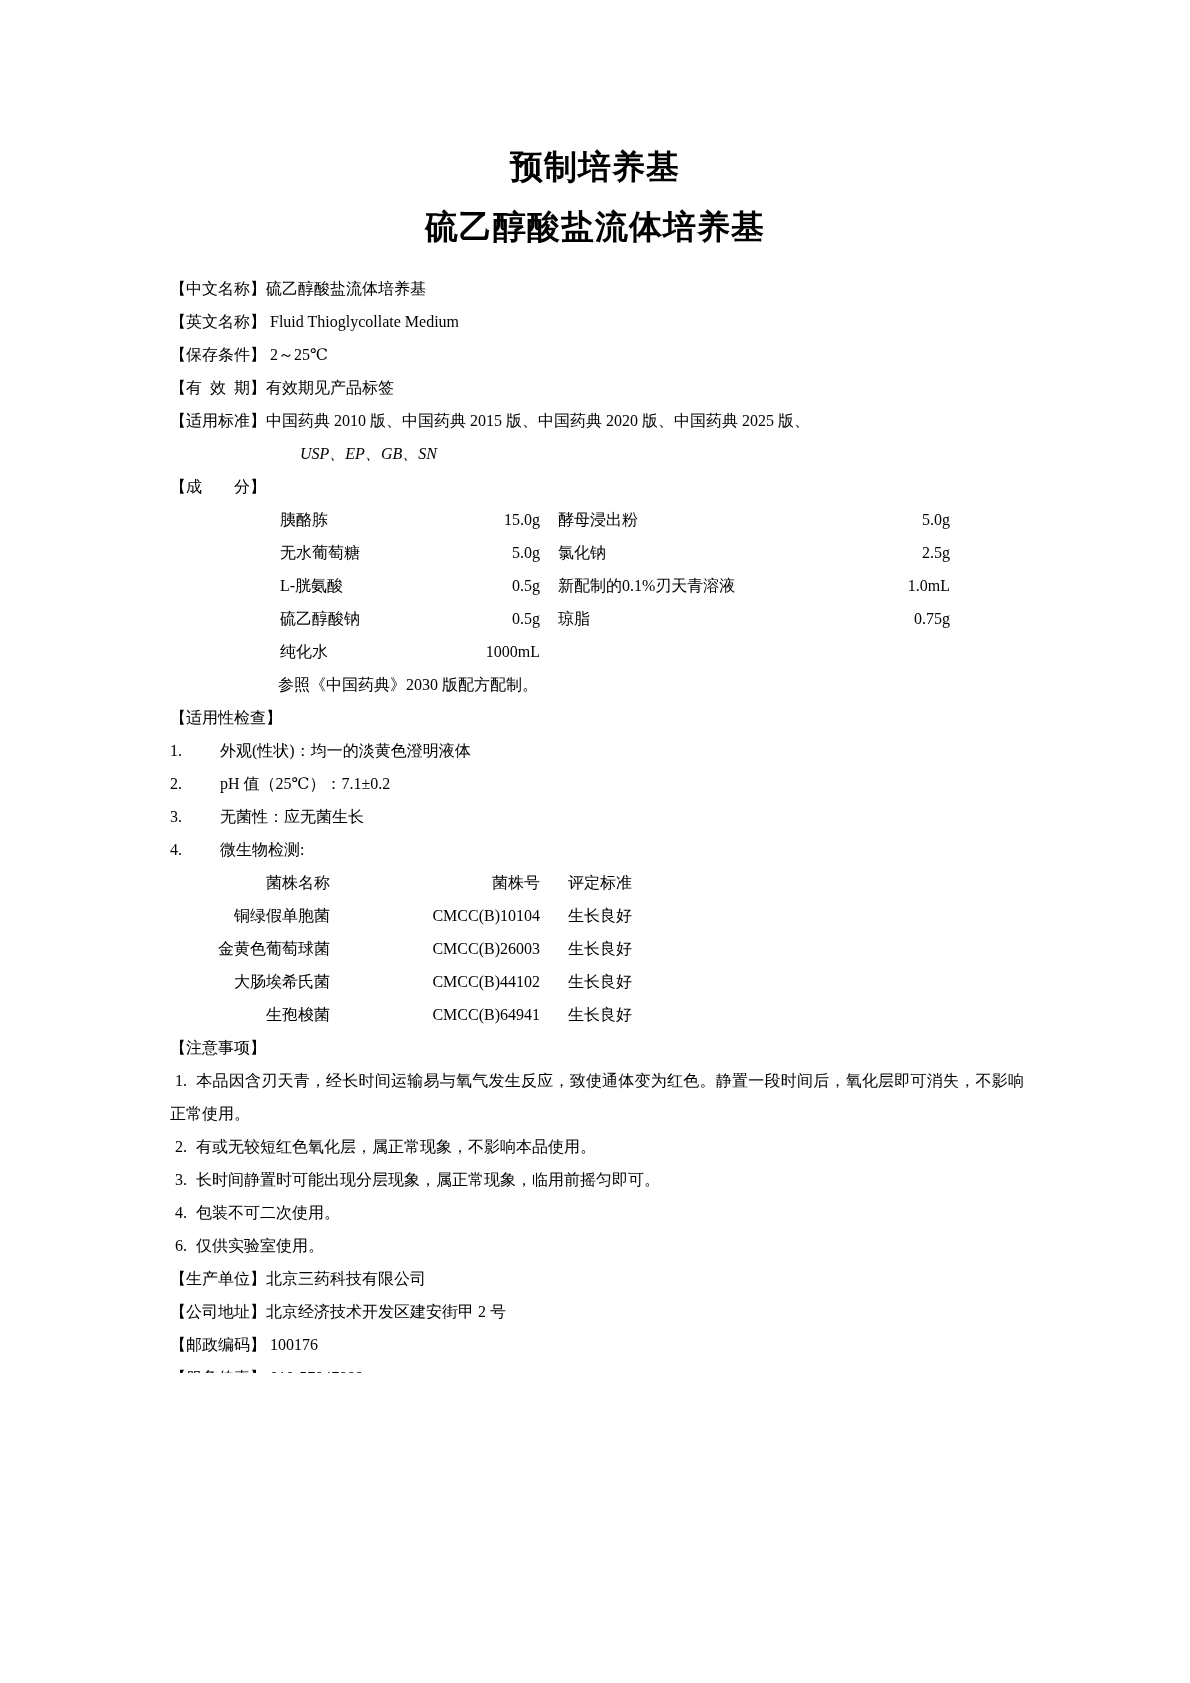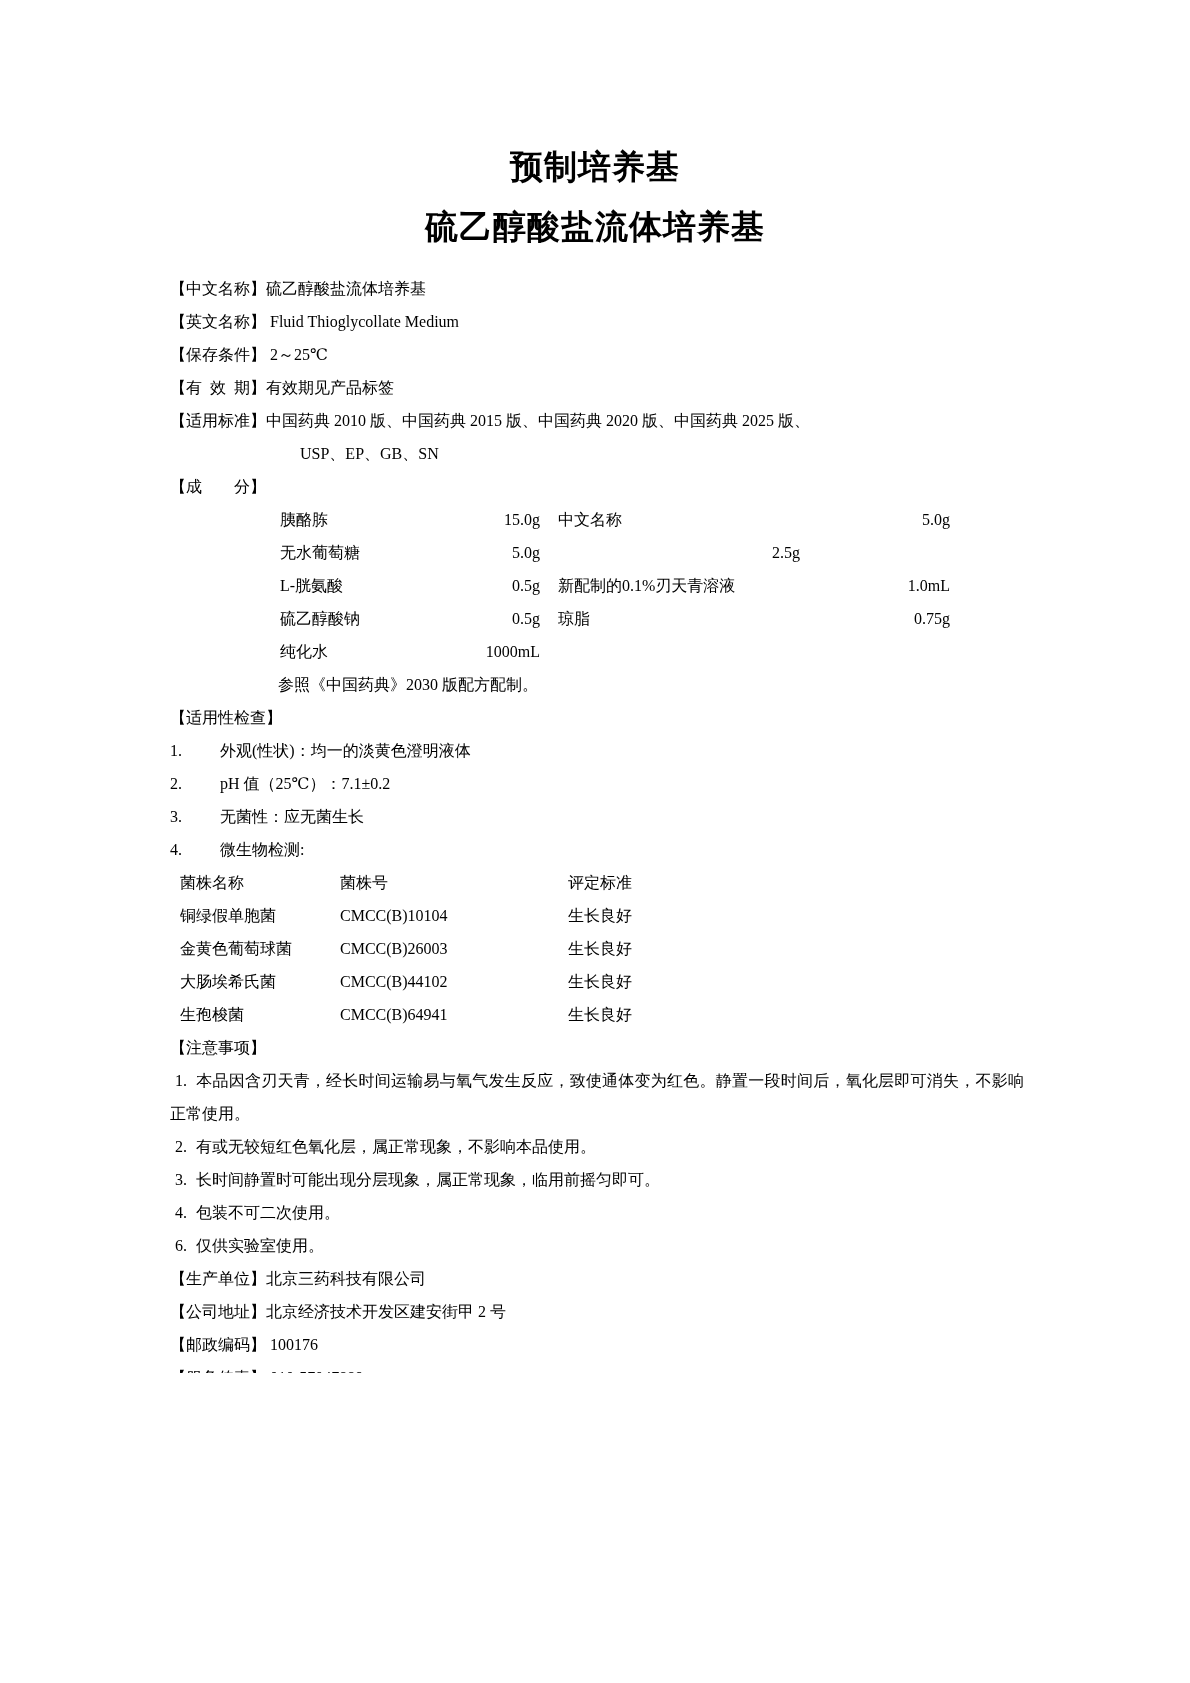--- a/index.html
+++ b/index.html
@@ -31,20 +31,21 @@
     font-size: 16px;
   }
   .line {
     line-height: 33px;
     white-space: nowrap;
   }
   .field-label { display: inline; }
   .field-value { display: inline; }
   .wrap-line {
     padding-left: 130px;
+    font-style: italic;
   }
   .comp-row {
     display: grid;
     grid-template-columns: 145px 115px 260px 150px;
     padding-left: 110px;
     line-height: 33px;
     white-space: nowrap;
   }
   .c-amt1, .c-amt2 { text-align: right; }
   .c-name2 { padding-left: 18px; }
@@ -54,21 +55,21 @@
   .num-item .num {
     display: inline-block;
     width: 50px;
   }
   .mt-row {
     display: grid;
     grid-template-columns: 160px 210px 198px;
     line-height: 33px;
     white-space: nowrap;
   }
-  .mt-c1, .mt-c2 { text-align: left; margin-left: 10px; }
+  .mt-c1, .mt-c2 { text-align: right; margin-left: 10px; }
   .mt-c3 { padding-left: 28px; }
   .note {
     line-height: 33px;
     text-align: justify;
   }
   .note .note-num {
     margin-left: 5px;
     margin-right: 9px;
   }
 </style>
@@ -89,26 +90,27 @@
     <div class="line"><span class="field-label">【保存条件】</span><span class="field-value"> 2～25℃</span></div>
     <div class="line"><span class="field-label">【有 效 期】</span><span class="field-value">有效期见产品标签</span></div>
     <div class="line"><span class="field-label">【适用标准】</span><span class="field-value">中国药典 2010 版、中国药典 2015 版、中国药典 2020 版、中国药典 2025 版、</span></div>
     <div class="line wrap-line">USP、EP、GB、SN</div>
 
     <div class="line"><span class="field-label">【成　　分】</span></div>
 
     <div class="comp-row">
       <span class="c-name1">胰酪胨</span>
         <span class="c-amt1">15.0g</span>
-        <span class="c-name2">中文名称</span>
+        <span class="c-name2">酵母浸出粉</span>
         <span class="c-amt2">5.0g</span>
     </div>
     <div class="comp-row">
       <span class="c-name1">无水葡萄糖</span>
         <span class="c-amt1">5.0g</span>
+        <span class="c-name2">氯化钠</span>
         <span class="c-amt2">2.5g</span>
     </div>
     <div class="comp-row">
       <span class="c-name1">L-胱氨酸</span>
         <span class="c-amt1">0.5g</span>
         <span class="c-name2">新配制的0.1%刃天青溶液</span>
         <span class="c-amt2">1.0mL</span>
     </div>
     <div class="comp-row">
       <span class="c-name1">硫乙醇酸钠</span>

